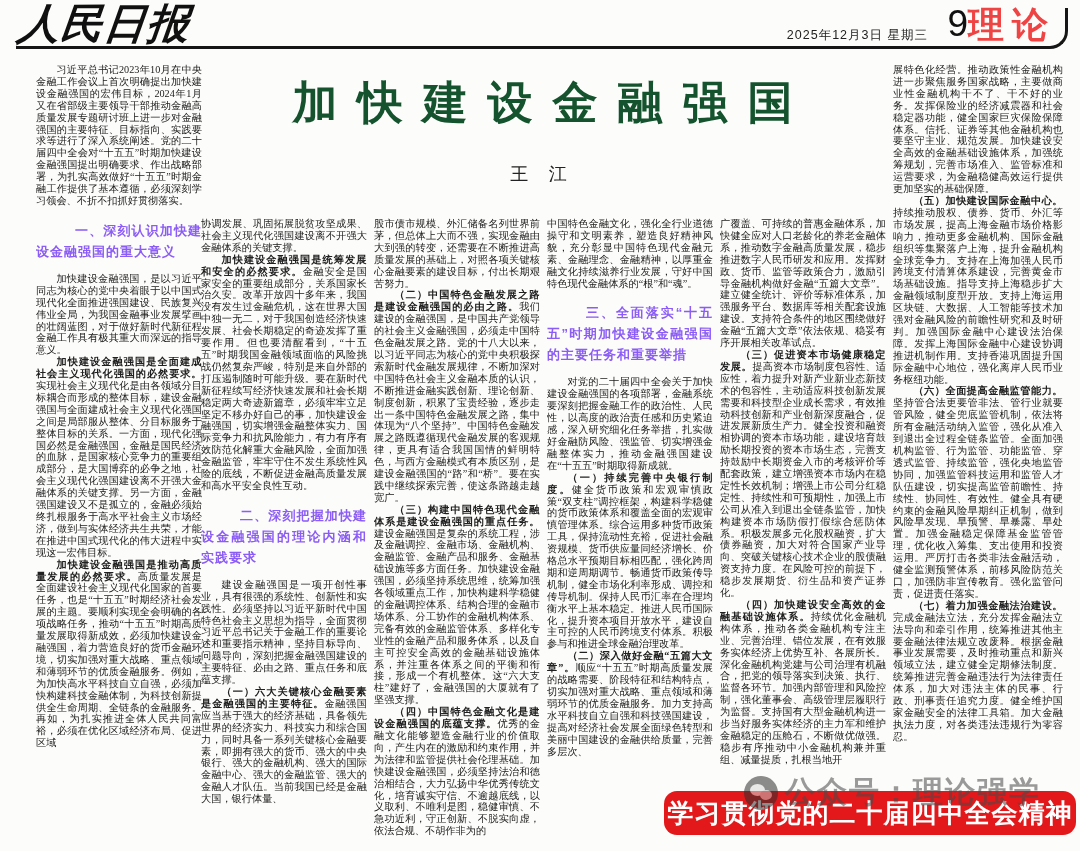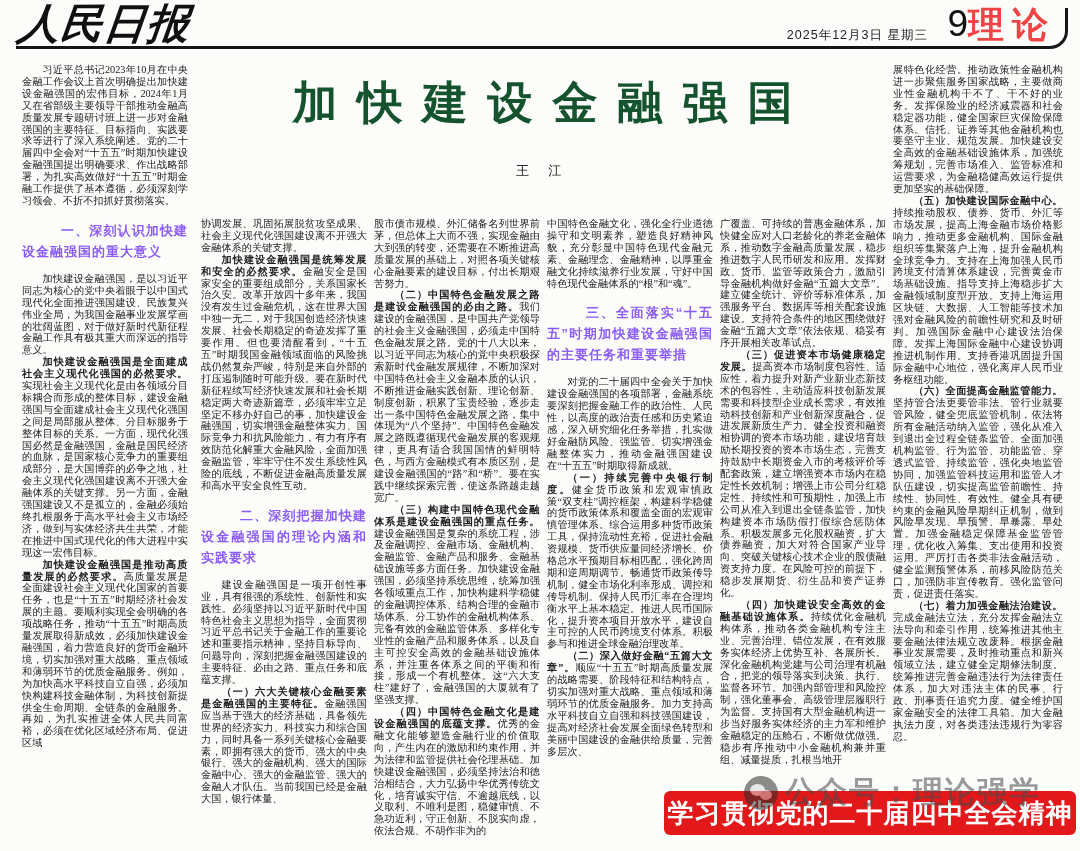--- a/index.html
+++ b/index.html
@@ -32,42 +32,42 @@
     font-weight:bold;letter-spacing:8px;color:#ef4444;
     font-family:"Liberation Sans","DejaVu Sans",sans-serif;
   }
   
   .headline-block{position:absolute;left:201px;top:66px;width:683px;height:150px;text-align:center;}
   .article-title{
     font-family:Liberation Sans, sans-serif;
     font-weight:900;font-size:45px;line-height:74px;letter-spacing:20px;
     color:#14532d;white-space:nowrap;text-indent:20px;
   }
-  .article-author{margin-top:22px;font-size:13px;letter-spacing:8px;color:#222;}
+  .article-author{margin-top:22px;font-size:18px;letter-spacing:8px;color:#222;}
   
   .col{position:absolute;width:166px;overflow:hidden;
     font-size:10.2px;line-height:11.9px;text-align:justify;text-justify:inter-ideograph;color:#202020;}
-  .col-1{left:22px; top:64px;height:785px;}
+  .col-1{left:36px; top:64px;height:785px;}
   .col-2{left:201px;top:218px;height:631px;}
   .col-3{left:374px;top:218px;height:631px;}
   .col-4{left:547px;top:218px;height:572px;}
   .col-5{left:720px;top:218px;height:572px;}
   .col-6{left:893px;top:64px; width:170px;height:726px;}
   .para{margin:0;text-indent:2em;}
   .para.cont{text-indent:0;}
   .lead{font-weight:bold;letter-spacing:.5px;}
   .sec-heading{
     font-family:"Liberation Sans","DejaVu Sans",sans-serif;
     font-weight:bold;font-size:13px;line-height:21px;letter-spacing:1px;
     margin:13px 0 11px;text-indent:3em;text-align:justify;color:#8b5cf6;
   }
   
   .banner{
     position:absolute;left:664px;top:791px;width:412px;height:44px;
-    border-radius:6px;display:flex;align-items:center;justify-content:center;z-index:2;
+    border-radius:13px;display:flex;align-items:center;justify-content:center;z-index:2;
   }
   .banner-label{
     color:#ffffff;font-weight:900;font-size:26px;letter-spacing:1px;white-space:nowrap;
     font-family:"Liberation Sans","DejaVu Sans",sans-serif;
   }
   
   .watermark{
     position:absolute;left:744px;top:772px;z-index:3;display:flex;align-items:center;gap:7px;
     opacity:.55;pointer-events:none;
   }

